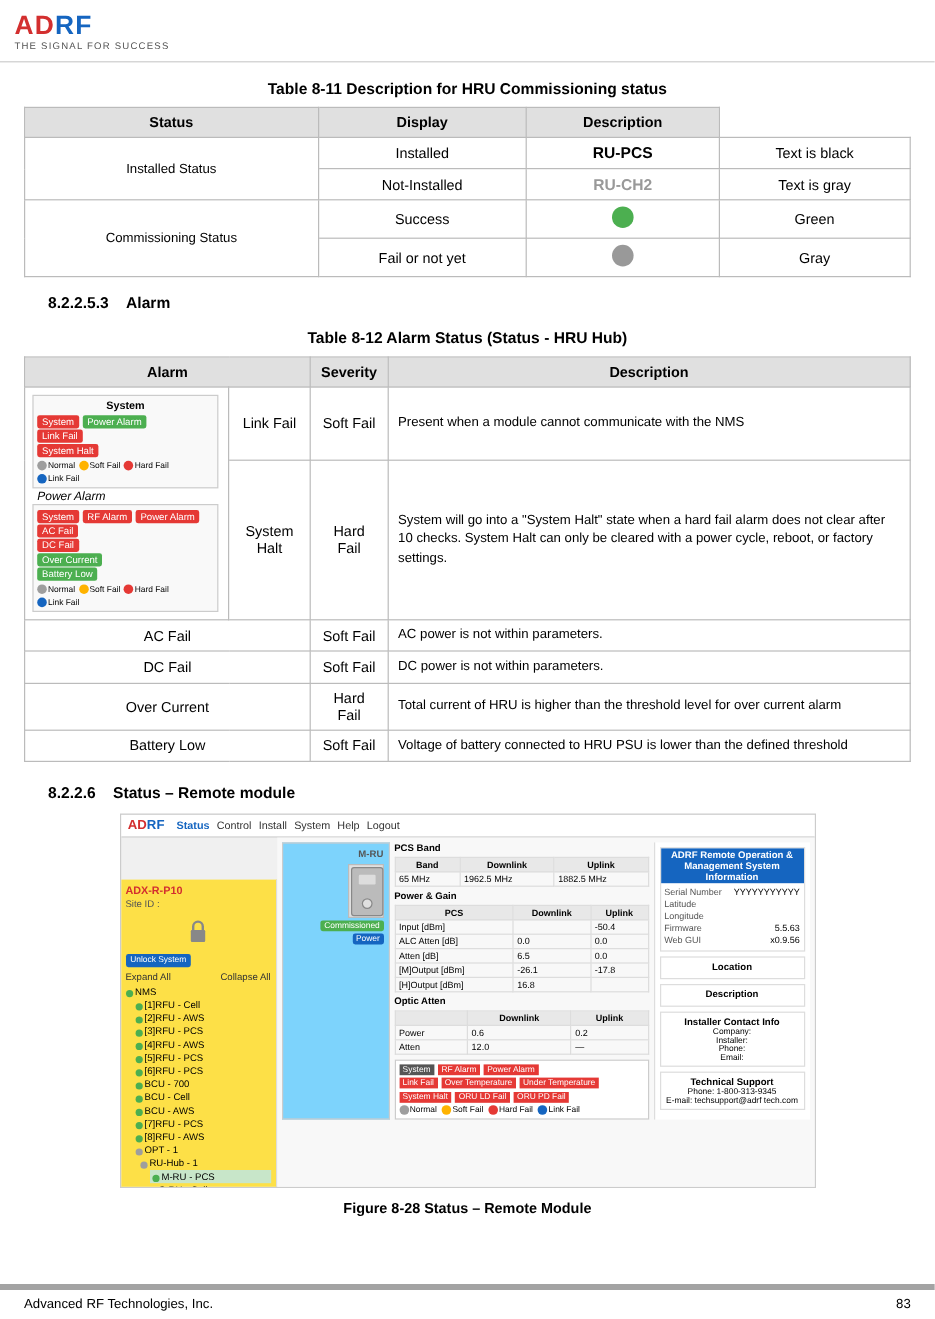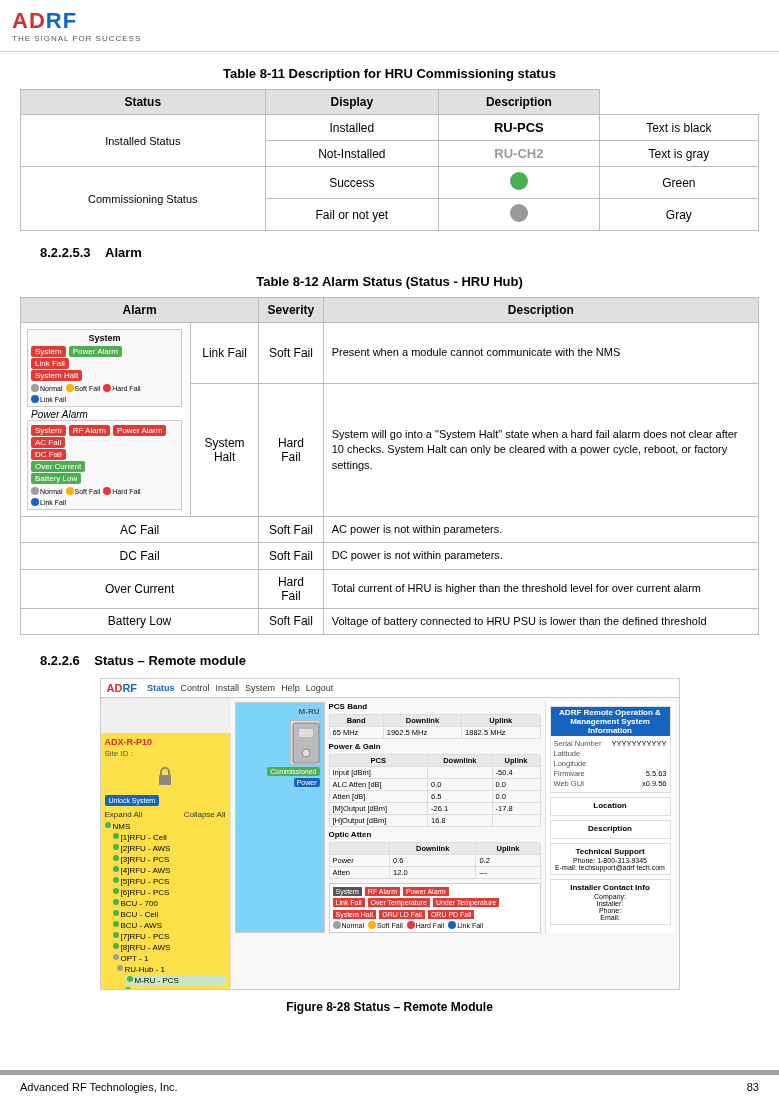--- a/index.html
+++ b/index.html
@@ -253,21 +253,21 @@
       display: flex;
       justify-content: space-between;
       font-size: 8px;
       margin-bottom: 2px;
       color: #333;
     }
     .rm-tree-item {
       font-size: 8px;
       padding: 1px 0;
       display: flex;
-      align-items: flex-start;
+      align-items: flex-end;
       gap: 2px;
     }
     .rm-tree-item .dot { width: 6px; height: 6px; border-radius: 50%; background: #4caf50; display: inline-block; }
     .rm-tree-item .dot.gray { background: #9e9e9e; }
     .rm-tree-indent { padding-left: 8px; }
     .rm-main-content {
       flex: 1;
       padding: 4px;
       background: #f8f8f8;
       overflow: hidden;
@@ -770,31 +770,31 @@
                     <span class="rm-field-value">x0.9.56</span>
                   </div>
                 </div>
                 <div class="rm-right-section">
                   <div style="font-size:8px;font-weight:bold;margin-bottom:2px;">Location</div>
                 </div>
                 <div class="rm-right-section">
                   <div style="font-size:8px;font-weight:bold;margin-bottom:2px;">Description</div>
                 </div>
                 <div class="rm-right-section">
-                  <div style="font-size:8px;font-weight:bold;margin-bottom:1px;">Technical Support</div>
-                  <div style="font-size:7px;">Phone: 1-800-313-9345</div>
-                  <div style="font-size:7px;">E-mail: techsupport@adrf tech.com</div>
-                </div>
-                <div class="rm-right-section">
                   <div style="font-size:8px;font-weight:bold;margin-bottom:1px;">Installer Contact Info</div>
                   <div style="font-size:7px;">Company:</div>
                   <div style="font-size:7px;">Installer:</div>
                   <div style="font-size:7px;">Phone:</div>
                   <div style="font-size:7px;">Email:</div>
                 </div>
+                <div class="rm-right-section">
+                  <div style="font-size:8px;font-weight:bold;margin-bottom:1px;">Technical Support</div>
+                  <div style="font-size:7px;">Phone: 1-800-313-9345</div>
+                  <div style="font-size:7px;">E-mail: techsupport@adrf tech.com</div>
+                </div>
               </div>
             </div>
           </div>
         </div>
       </div>
     </div>
   </div>
 
   <div class="figure-caption">Figure 8-28   Status – Remote Module</div>
 

